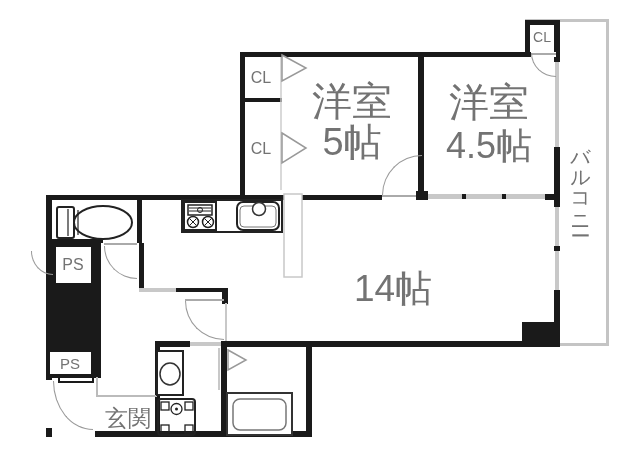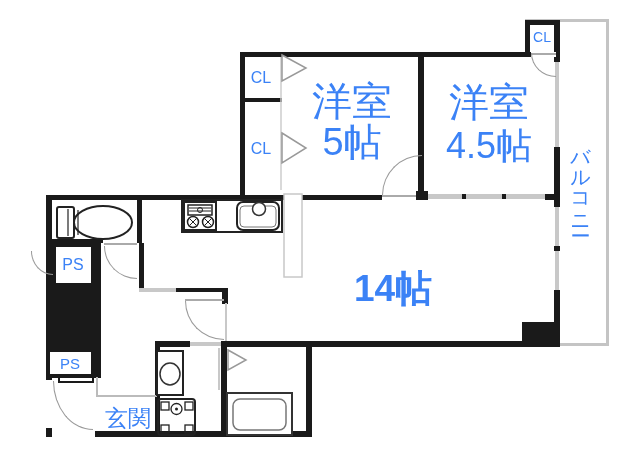--- a/index.html
+++ b/index.html
@@ -8,21 +8,21 @@
   .w{position:absolute;background:#1a1a1a;}          
   .g{position:absolute;background:#c8c8c8;}          
   .r{position:absolute;background:#c4c4c4;}          
   .t{position:absolute;background:#aaaaaa;}          
   .s{position:absolute;background:#bbbbbb;}          
   .psbox{position:absolute;background:#fff;border:4px solid #1a1a1a;box-sizing:border-box;}
   .arc{position:absolute;box-sizing:border-box;border:0 solid #999;}
   .arc.bl{border-left-width:1.5px;border-bottom-width:1.5px;border-bottom-left-radius:100% 100%;}
   .arc.tl{border-left-width:1.5px;border-top-width:1.5px;border-top-left-radius:100% 100%;}
   .lbl{position:absolute;transform:translate(-50%,-50%);white-space:nowrap;
-       color:#3b82f6;line-height:1;letter-spacing:0;}
+       color:#737373;line-height:1;letter-spacing:0;}
   .vert{writing-mode:vertical-rl;text-orientation:mixed;transform:translate(-50%,-50%);}
   .leaf{position:absolute;background:#fff;border:2px solid #1a1a1a;box-sizing:border-box;}
   svg{position:absolute;left:0;top:0;}
 </style>
 </head>
 <body>
 
 <div id="plan">
 
   <div class="r" style="left:525px;top:19px;width:84px;height:3px;"></div>
@@ -153,21 +153,21 @@
   </svg>
 
   <div class="lbl" style="left:261px;top:78px;font-size:16px;">CL</div>
   <div class="lbl" style="left:261px;top:149px;font-size:16px;">CL</div>
   <div class="lbl" style="left:542px;top:37px;font-size:14px;">CL</div>
 
   <div class="lbl" style="left:352px;top:101px;font-size:40px;">洋室</div>
   <div class="lbl" style="left:352px;top:142px;font-size:38px;">5帖</div>
   <div class="lbl" style="left:489px;top:102px;font-size:40px;">洋室</div>
   <div class="lbl" style="left:489px;top:146px;font-size:36px;text-align:right;">4.5帖</div>
-  <div class="lbl" style="left:393px;top:288px;font-size:37px;font-weight:bold;">14帖</div>
+  <div class="lbl" style="left:393px;top:288px;font-size:37px;">14帖</div>
 
   <div class="lbl" style="left:73px;top:265px;font-size:16px;">PS</div>
   <div class="lbl" style="left:70px;top:363px;font-size:15px;">PS</div>
   <div class="lbl" style="left:128px;top:418px;font-size:23px;">玄関</div>
 
   <div class="lbl vert" style="left:581px;top:180px;font-size:20px;">バルコニー</div>
 
 </div>
 
 </body></html>

